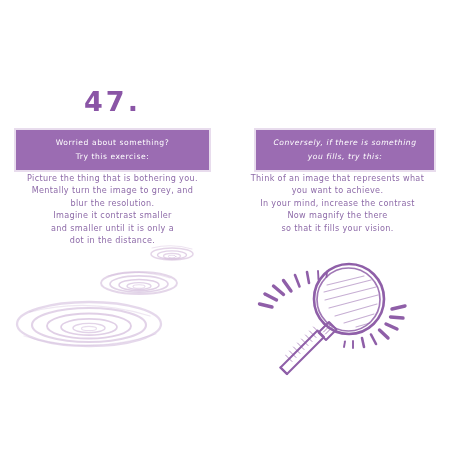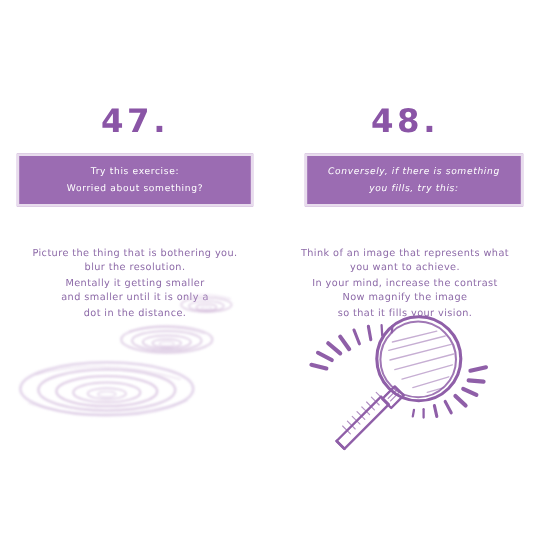--- a/index.html
+++ b/index.html
@@ -84,21 +84,20 @@
     white-space: nowrap;
   }
 
   
   .body-copy {
     position: absolute;
     top: 172px;
     left: 6px;
     width: 213px;
     text-align: center;
-    margin-top: 32px;
   }
   .body-line {
     display: block;
     color: #8d6aa8;
     font-size: 8.1px;
     letter-spacing: 0.35px;
     line-height: 12.4px;
     white-space: nowrap;
   }
 
@@ -128,28 +127,29 @@
 <body>
 
 <div id="page">
   <div class="columns">
 
     <div class="column col-left">
 
       <div class="tip-number">47.</div>
 
       <div class="banner">
+        <span class="banner-line">Worried about something?</span>
         <span class="banner-line">Try this exercise:</span>
-        <span class="banner-line">Worried about something?</span>
       </div>
 
       <div class="body-copy">
         <span class="body-line">Picture the thing that is bothering you.</span>
+        <span class="body-line">Mentally turn the image to grey, and</span>
         <span class="body-line">blur the resolution.</span>
-        <span class="body-line">Mentally it getting smaller</span>
+        <span class="body-line">Imagine it contrast smaller</span>
         <span class="body-line">and smaller until it is only a</span>
         <span class="body-line">dot in the distance.</span>
       </div>
 
       <div class="illustration ripples-art">
         <svg viewBox="0 0 225 140" xmlns="http://www.w3.org/2000/svg">
           <defs>
             <filter id="soften" x="-30%" y="-60%" width="160%" height="220%">
               <feGaussianBlur stdDeviation="0.7"></feGaussianBlur>
             </filter>
@@ -182,32 +182,31 @@
             <path d="M30 80 q58 -15 120 4" stroke-width="1.3" opacity="0.28"></path>
             <path d="M24 104 q62 20 132 -2" stroke-width="1.3" opacity="0.22"></path>
           </g>
         </svg>
       </div>
 
     </div>
 
     <div class="column col-right">
 
-      <div class="tip-number">48.</div>
 
       <div class="banner">
         <span class="banner-line">Conversely, if there is something</span>
         <span class="banner-line">you fills, try this:</span>
       </div>
 
       <div class="body-copy">
         <span class="body-line">Think of an image that represents what</span>
         <span class="body-line">you want to achieve.</span>
         <span class="body-line">In your mind, increase the contrast</span>
-        <span class="body-line">Now magnify the image</span>
+        <span class="body-line">Now magnify the there</span>
         <span class="body-line">so that it fills your vision.</span>
       </div>
 
       <div class="illustration magnifier-art">
         <svg viewBox="0 0 225 140" xmlns="http://www.w3.org/2000/svg">
           <g stroke="#8f5fa8" fill="none" stroke-linecap="round" stroke-linejoin="round">
 
             <g stroke-width="3.4" stroke-linecap="round">
               <line x1="58.5" y1="42.5" x2="66" y2="53"></line>
               <line x1="48.5" y1="48" x2="58.5" y2="56.5"></line>

